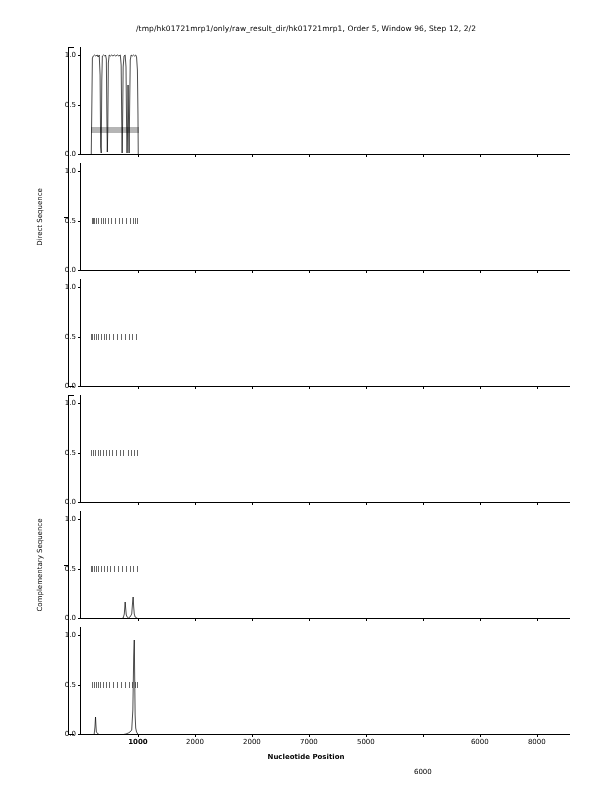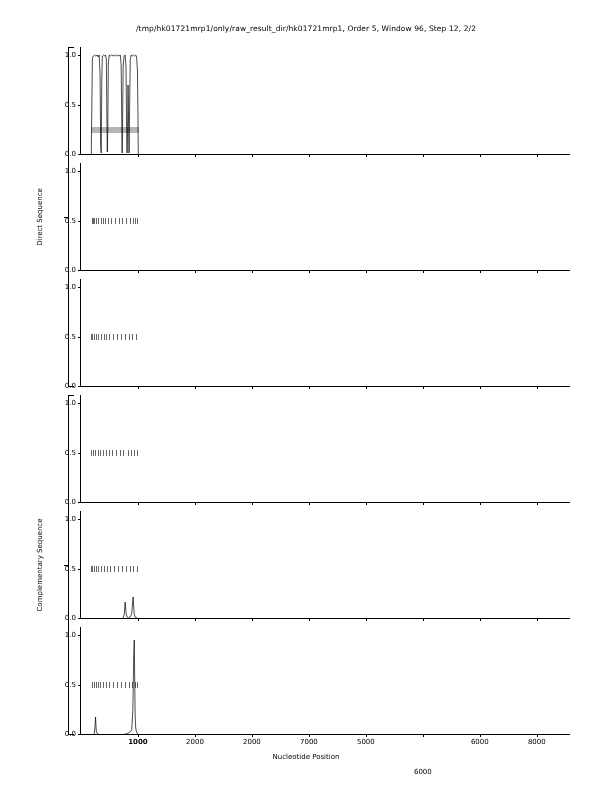--- a/index.html
+++ b/index.html
@@ -349,21 +349,21 @@
         <div class="xtick-label" style="left: 284.884px;">5000</div>
         <div class="xtick" style="left: 341.86px;"></div>
         <div class="xtick-label" style="left: 341.86px; margin-top: 34px;">6000</div>
         <div class="xtick" style="left: 398.837px;"></div>
         <div class="xtick-label" style="left: 398.837px;">6000</div>
         <div class="xtick" style="left: 455.814px;"></div>
         <div class="xtick-label" style="left: 455.814px;">8000</div>
       </div>
     </div>
 
-  <div class="axis-label-x" id="xlabel" style="top: 753px;">Nucleotide Position</div>
+  <div class="axis-label-x" id="xlabel" style="top: 753px; font-weight: bold;">Nucleotide Position</div>
 
   <div class="axis-label-y" id="ylabel-top" style="left: 40px; top: 217px; transform: rotate(-90deg) translate(-50%, -50%);">Direct Sequence</div>
   <div class="axis-label-y" id="ylabel-bottom" style="left: 40px; top: 565px; transform: rotate(-90deg) translate(-50%, -50%);">Complementary Sequence</div>
 
   <div class="grp-brace" id="brace-top" style="left: 68px; top: 47px; height: 340px;"></div>
   <div class="grp-brace" id="brace-bottom" style="left: 68px; top: 395px; height: 340px;"></div>
   <div class="grp-nib" id="nib-top" style="left: 64px; top: 217px;"></div>
   <div class="grp-nib" id="nib-bottom" style="left: 64px; top: 565px;"></div>
 
 </div>

